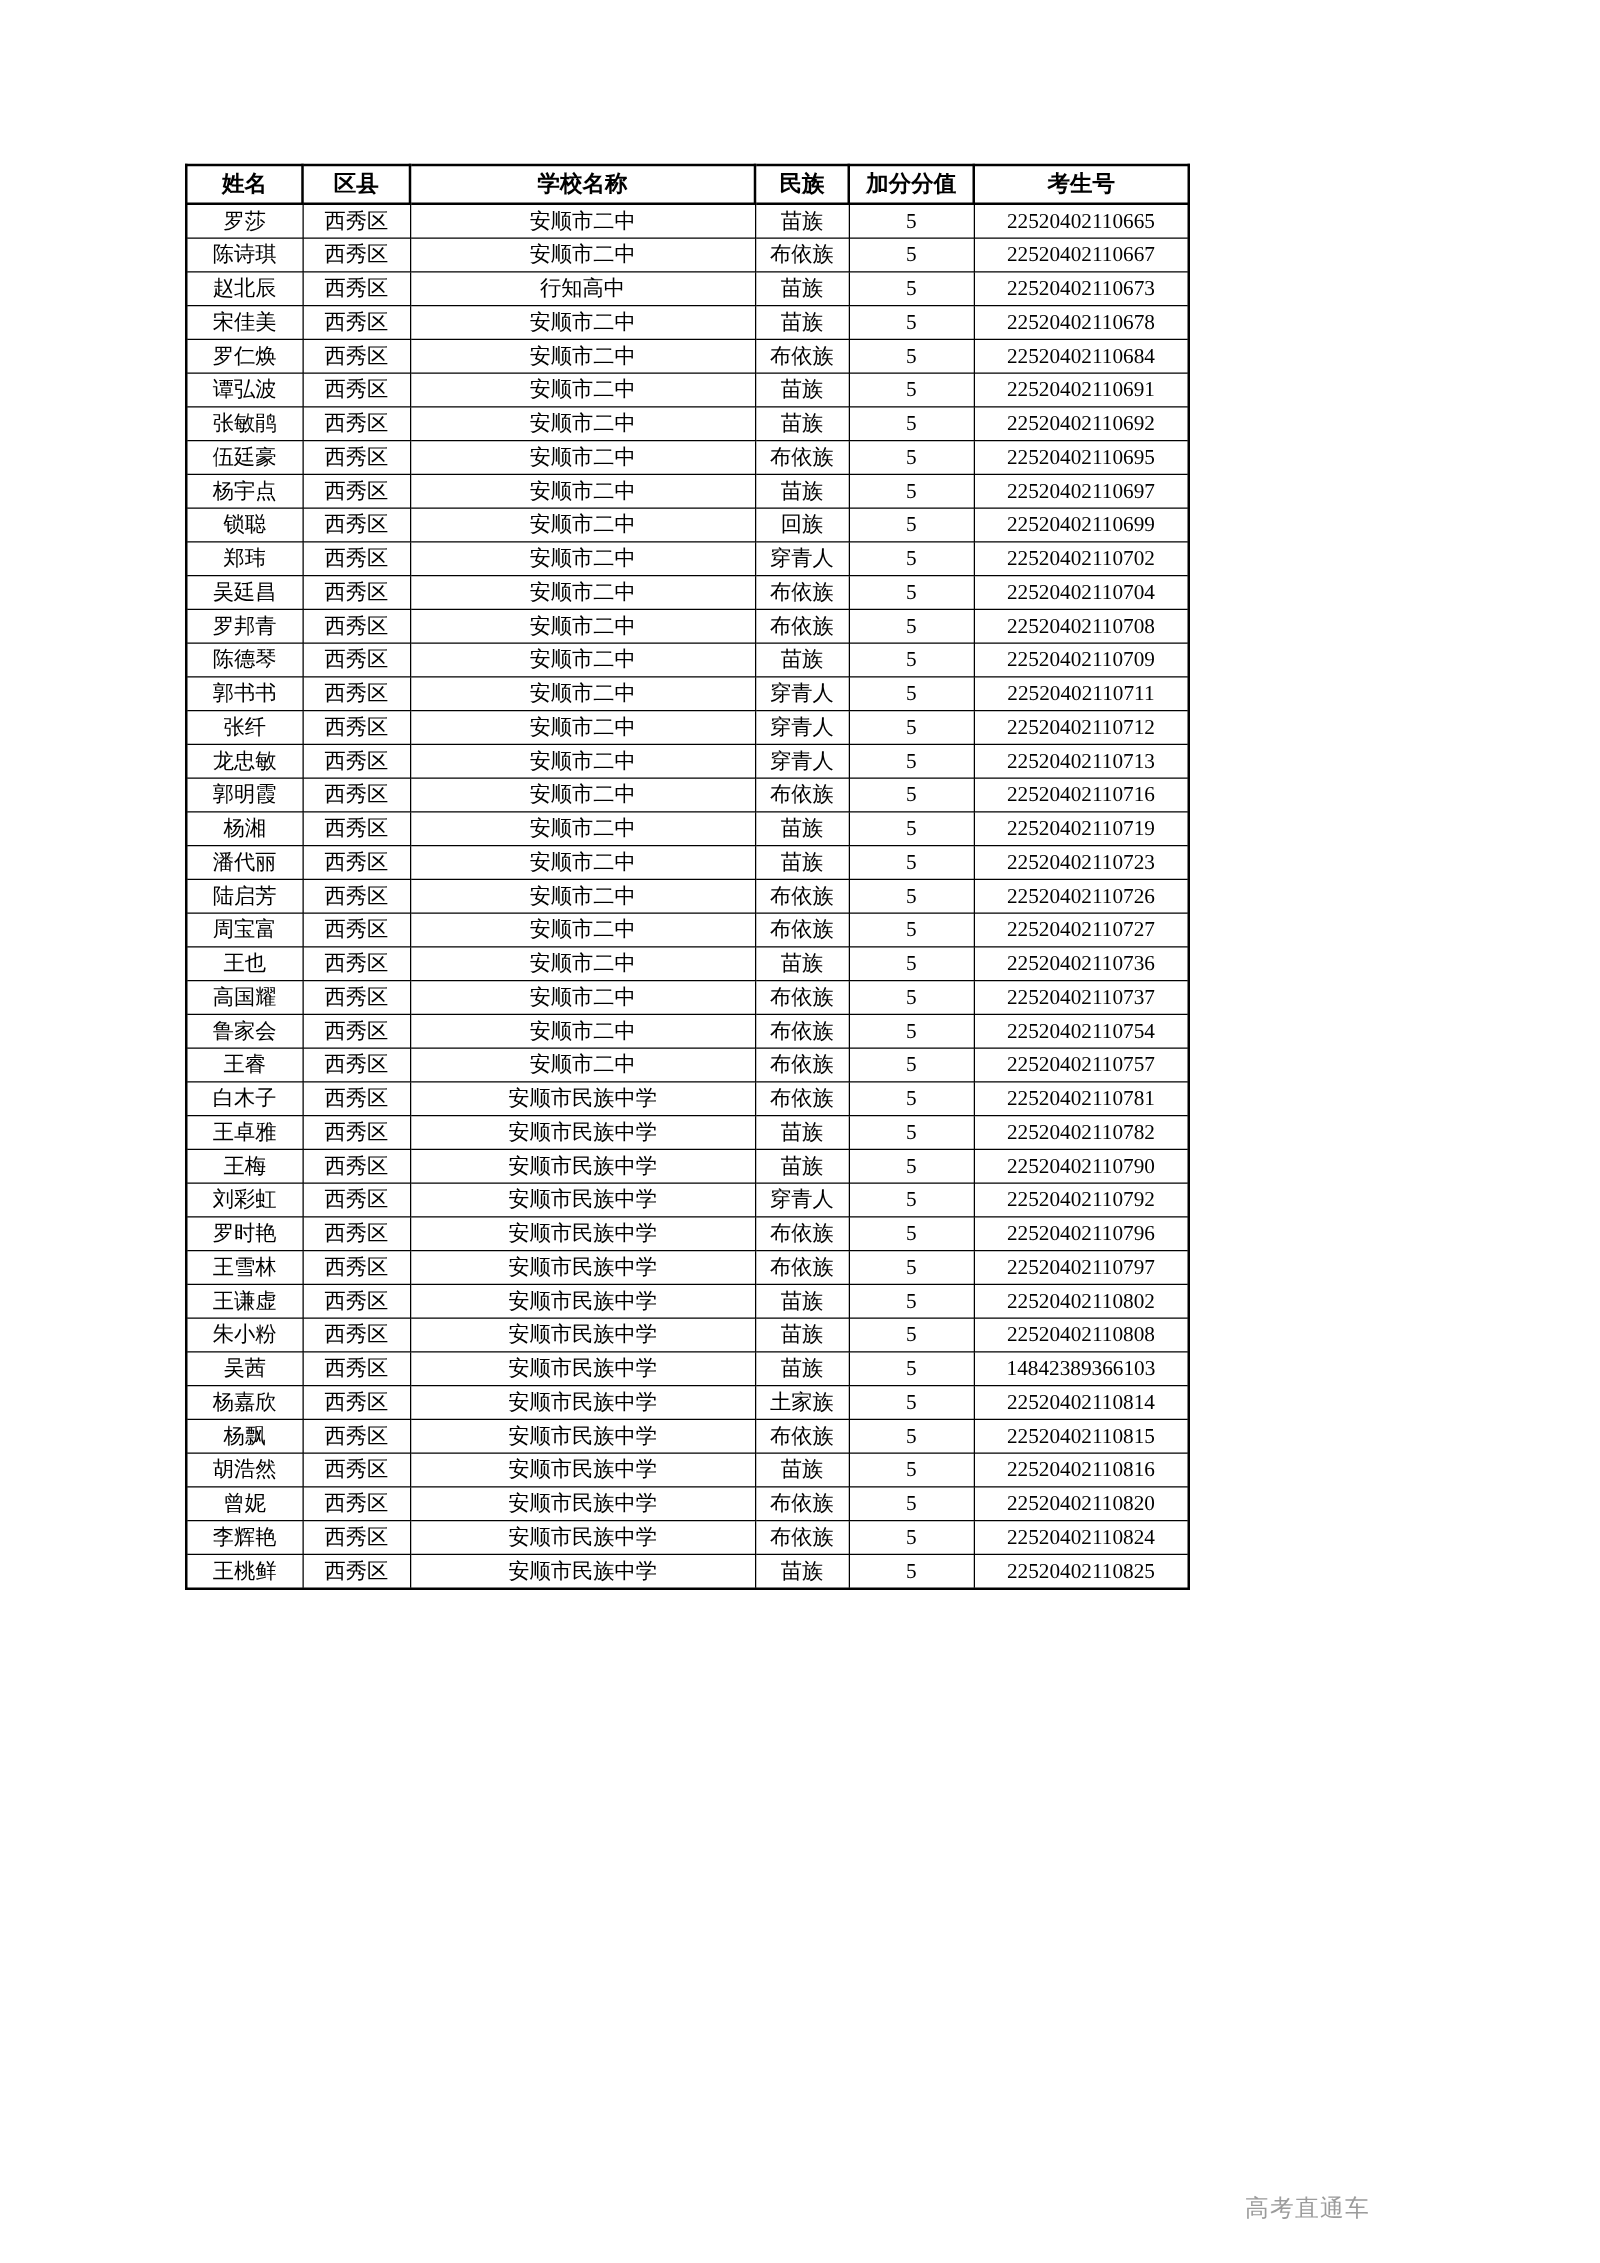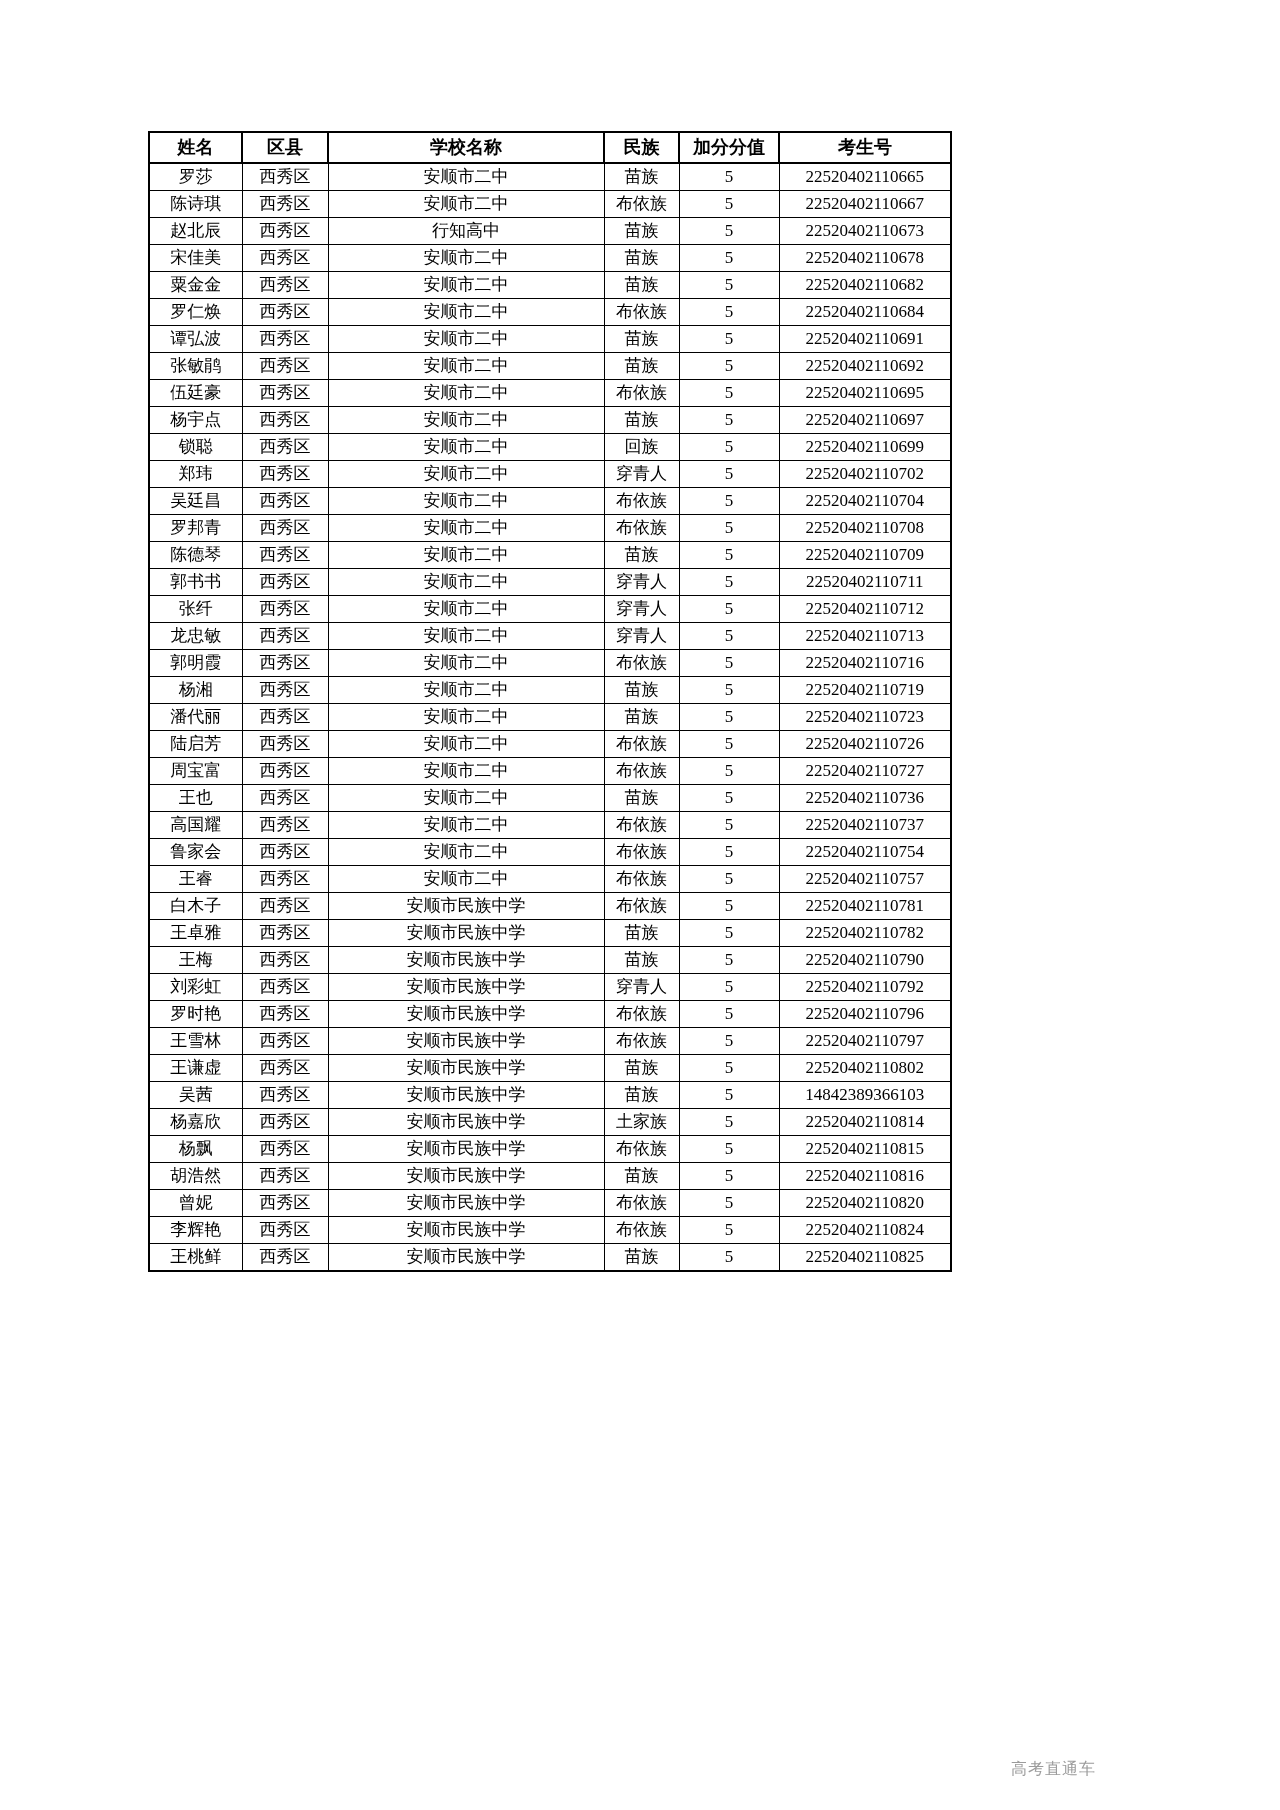--- a/index.html
+++ b/index.html
@@ -47,21 +47,21 @@
   .col-name   { width: 93px; }
   .col-dist   { width: 86px; }
   .col-school { width: 276px; }
   .col-ethnic { width: 75px; }
   .col-bonus  { width: 100px; }
   .col-examno { width: 172px; }
   .watermark {
     position: absolute;
     right: 28px;
     bottom: 30px;
-    font-size: 16px;
+    font-size: 19px;
     color: #9b9b9b;
     font-family: "Liberation Sans", "DejaVu Sans", sans-serif;
     letter-spacing: 1px;
   }
 </style>
 </head>
 <body>
 
 <div class="page">
 
@@ -111,28 +111,20 @@
         </tr>
         <tr>
           <td>宋佳美</td>
           <td>西秀区</td>
           <td>安顺市二中</td>
           <td>苗族</td>
           <td>5</td>
           <td>22520402110678</td>
         </tr>
         <tr>
-          <td>粟金金</td>
-          <td>西秀区</td>
-          <td>安顺市二中</td>
-          <td>苗族</td>
-          <td>5</td>
-          <td>22520402110682</td>
-        </tr>
-        <tr>
           <td>罗仁焕</td>
           <td>西秀区</td>
           <td>安顺市二中</td>
           <td>布依族</td>
           <td>5</td>
           <td>22520402110684</td>
         </tr>
         <tr>
           <td>谭弘波</td>
           <td>西秀区</td>
@@ -349,20 +341,28 @@
           <td>5</td>
           <td>22520402110797</td>
         </tr>
         <tr>
           <td>王谦虚</td>
           <td>西秀区</td>
           <td>安顺市民族中学</td>
           <td>苗族</td>
           <td>5</td>
           <td>22520402110802</td>
+        </tr>
+        <tr>
+          <td>朱小粉</td>
+          <td>西秀区</td>
+          <td>安顺市民族中学</td>
+          <td>苗族</td>
+          <td>5</td>
+          <td>22520402110808</td>
         </tr>
         <tr>
           <td>吴茜</td>
           <td>西秀区</td>
           <td>安顺市民族中学</td>
           <td>苗族</td>
           <td>5</td>
           <td>14842389366103</td>
         </tr>
         <tr>

